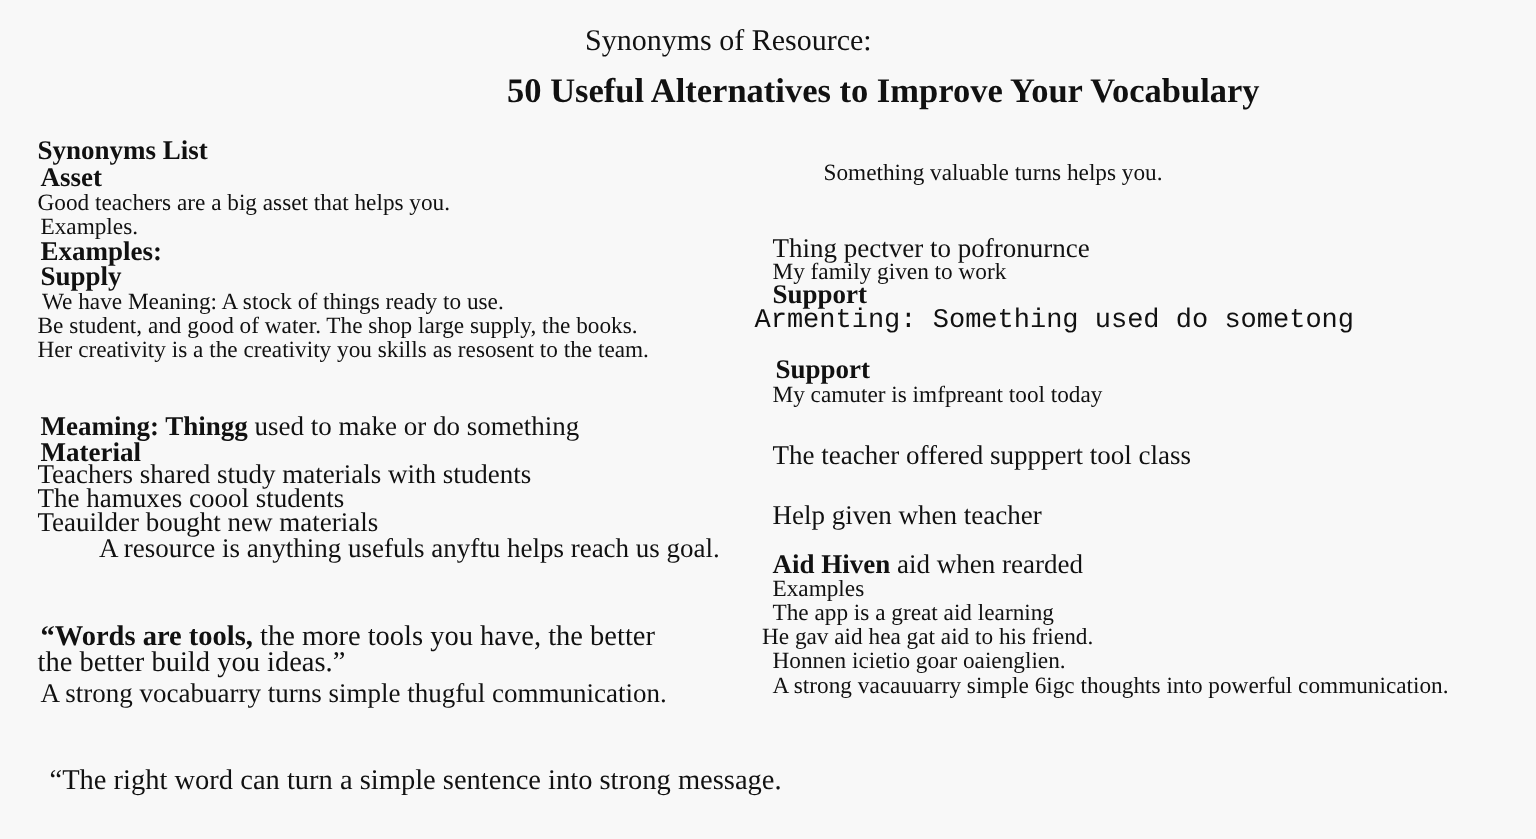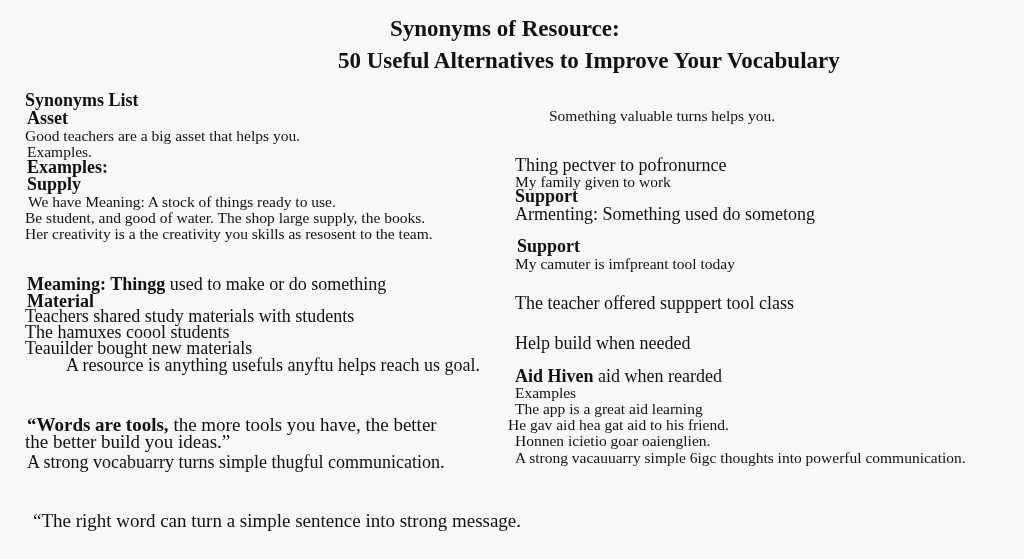--- a/index.html
+++ b/index.html
@@ -4,21 +4,21 @@
 <style>
   html, body { margin:0; padding:0; }
   body {
     width:1024px; height:559px; overflow:hidden;
     background:#f8f8f8;
     font-family:"Liberation Serif","DejaVu Serif",serif;
     color:#111;
     position:relative;
   }
   .abs { position:absolute; white-space:nowrap; }
-  .title1 { left:390px; top:16px; font-size:23px; font-weight:bold; }
+  .title1 { left:390px; top:16px; font-size:20px; font-weight:normal; }
   .title2 { left:338px; top:48px; font-size:23px; font-weight:bold; }
   .b { font-weight:bold; }
   .l { font-size:15.5px; line-height:17px; }
   .m { font-size:18px; line-height:18px; }
   .q { font-size:19px; line-height:20px; }
 </style>
 </head>
 <body>
 
 <div class="abs title1">Synonyms of Resource:</div>
@@ -48,27 +48,27 @@
   <span class="b">“Words are tools,</span><span> the more tools you have, the better</span>
 </div>
 <div class="abs q" style="left:25px;top:432px;">the better build you ideas.”</div>
 <div class="abs m" style="left:27px;top:453px;">A strong vocabuarry turns simple thugful communication.</div>
 
 <div class="abs l" style="left:549px;top:107px;">Something valuable turns helps you.</div>
 <div class="abs l" style="left:515px;top:140px;margin-top:33px;">My family given to work</div>
 <div class="abs m" style="left:515px;top:156px;">Thing pectver to pofronurnce</div>
 
 <div class="abs b m" style="left:515px;top:187px;">Support</div>
-<div class="abs m" style="left:515px;top:205px;">Armenting: Something used do sometong</div>
+<div class="abs m" style="left:503px;top:205px;font-family:Liberation Mono, monospace;">Armenting: Something used do sometong</div>
 
 <div class="abs b m" style="left:517px;top:237px;">Support</div>
 <div class="abs l" style="left:515px;top:255px;">My camuter is imfpreant tool today</div>
 <div class="abs m" style="left:515px;top:270px;margin-top:24px;">The teacher offered supppert tool class</div>
 
-<div class="abs m" style="left:515px;top:334px;">Help build when needed</div>
+<div class="abs m" style="left:515px;top:334px;">Help given when teacher</div>
 
 <div class="abs m" style="left:515px;top:367px;">
   <span class="b">Aid Hiven</span><span> aid when rearded</span>
 </div>
 <div class="abs l" style="left:515px;top:384px;">Examples</div>
 <div class="abs l" style="left:515px;top:400px;">The app is a great aid learning</div>
 <div class="abs l" style="left:508px;top:416px;text-align:center;">He gav aid hea gat aid to his friend.</div>
 <div class="abs l" style="left:515px;top:432px;">Honnen icietio goar oaienglien.</div>
 <div class="abs l" style="left:515px;top:449px;">A strong vacauuarry simple 6igc thoughts into powerful communication.</div>
 

